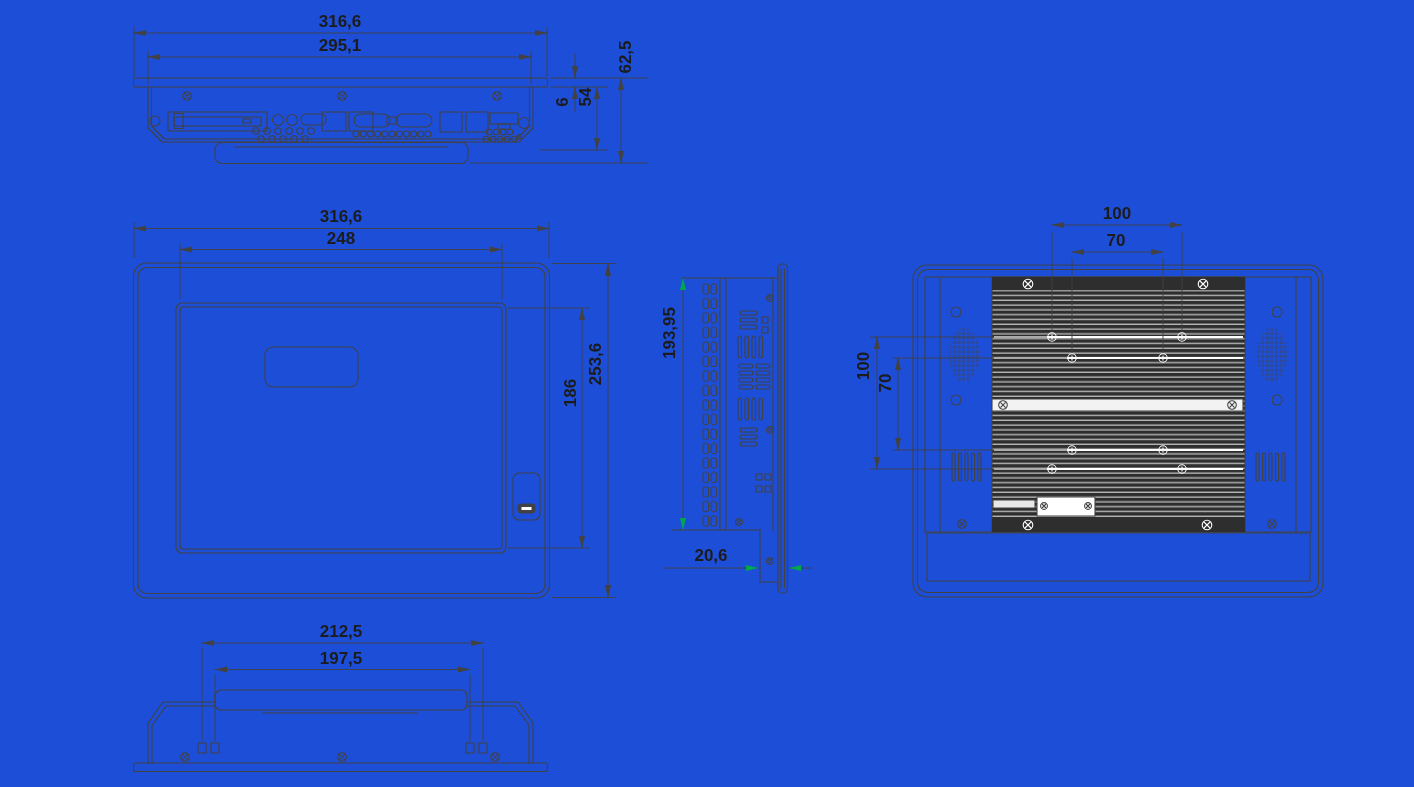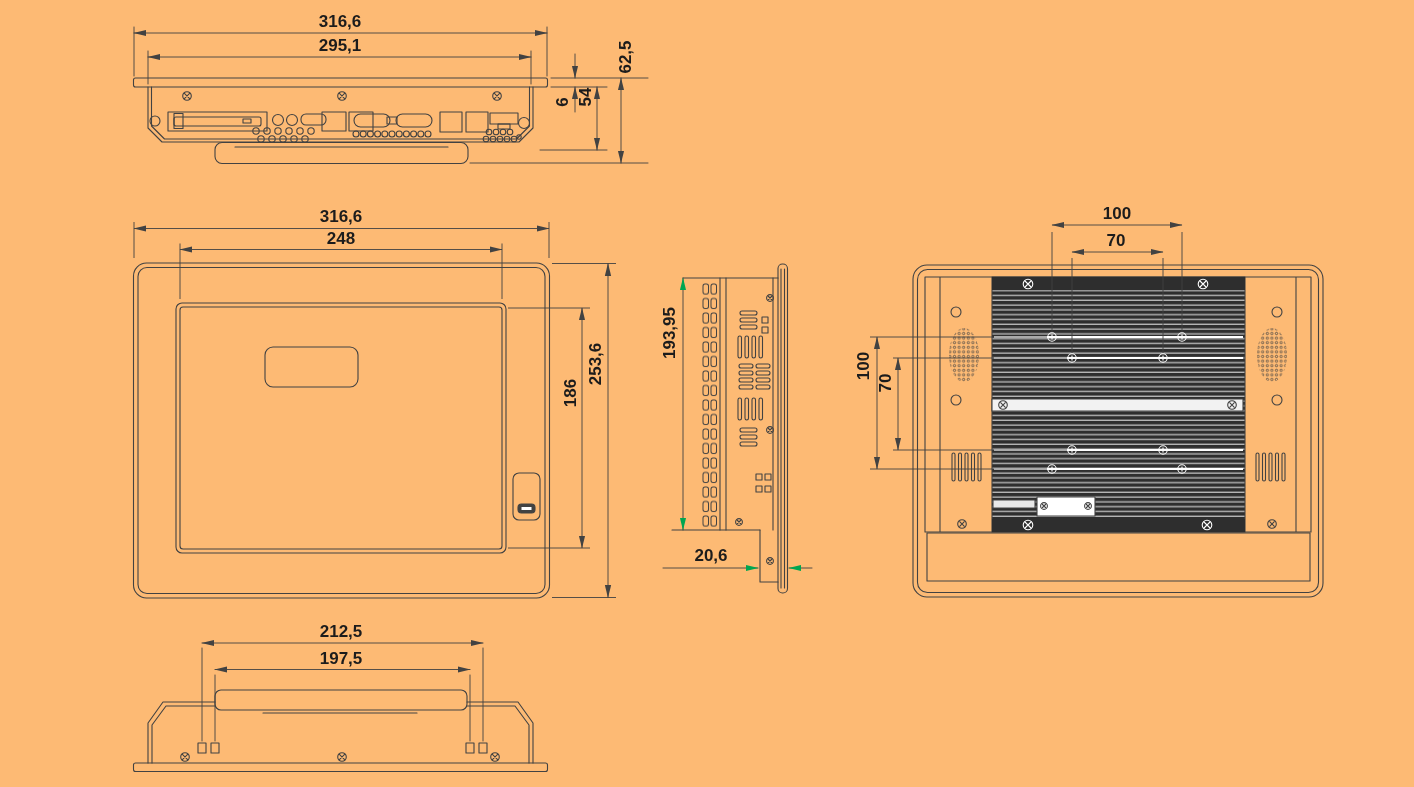--- a/index.html
+++ b/index.html
@@ -1,16 +1,16 @@
 <!DOCTYPE html>
 <html><head>
 <meta charset="utf-8">
 <style>
   html,body{margin:0;padding:0;background:#ffffff;}
-  #stage{position:relative;width:1414px;height:787px;background:#fdba74;overflow:hidden;}
+  #stage{position:relative;width:1414px;height:787px;background:#1d4ed8;overflow:hidden;}
   svg{display:block;}
   .dim-text{font-family:"Liberation Sans",sans-serif;font-weight:bold;font-size:17px;fill:#1c1c1c;}
 </style>
 </head>
 <body>
 
 <div id="stage">
 <svg width="1414" height="787" viewBox="0 0 1414 787">
   <defs>
     <marker id="mB" viewBox="0 0 12 8" refX="11.5" refY="4" markerWidth="13" markerHeight="9" markerUnits="userSpaceOnUse" orient="auto-start-reverse">

